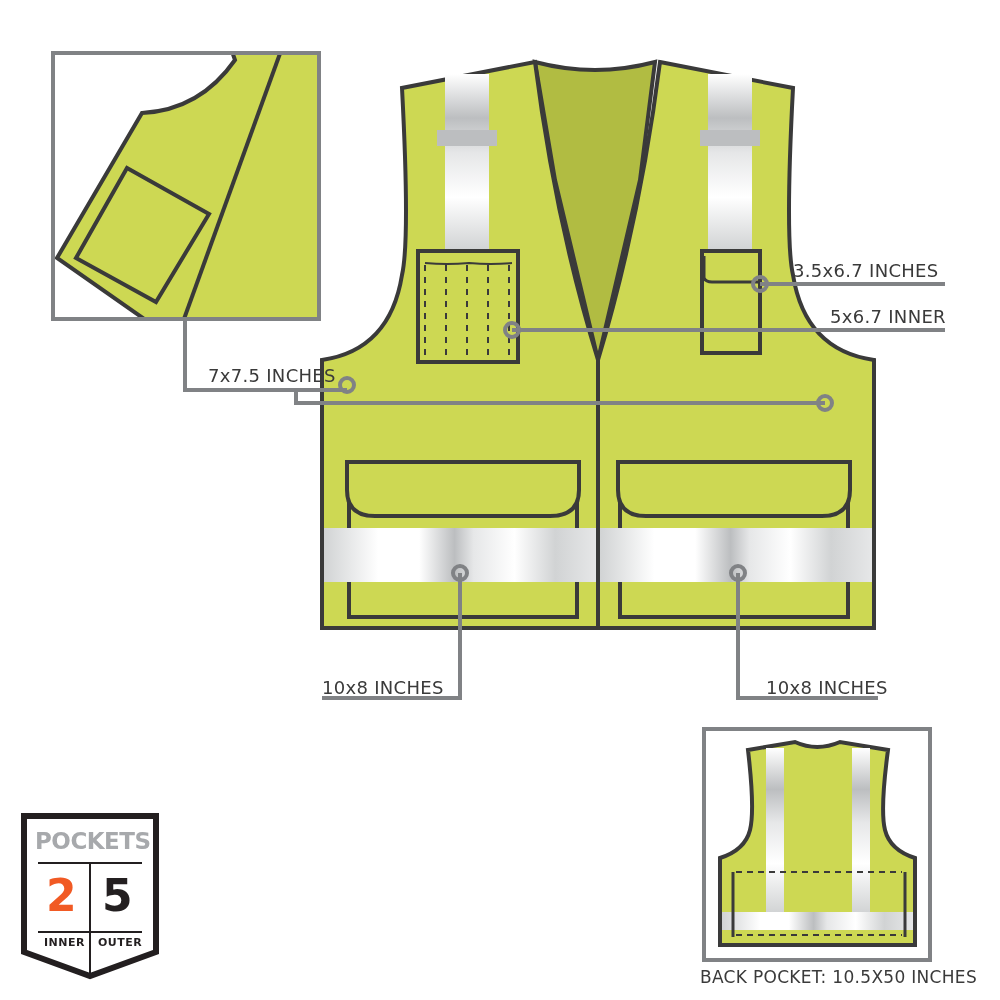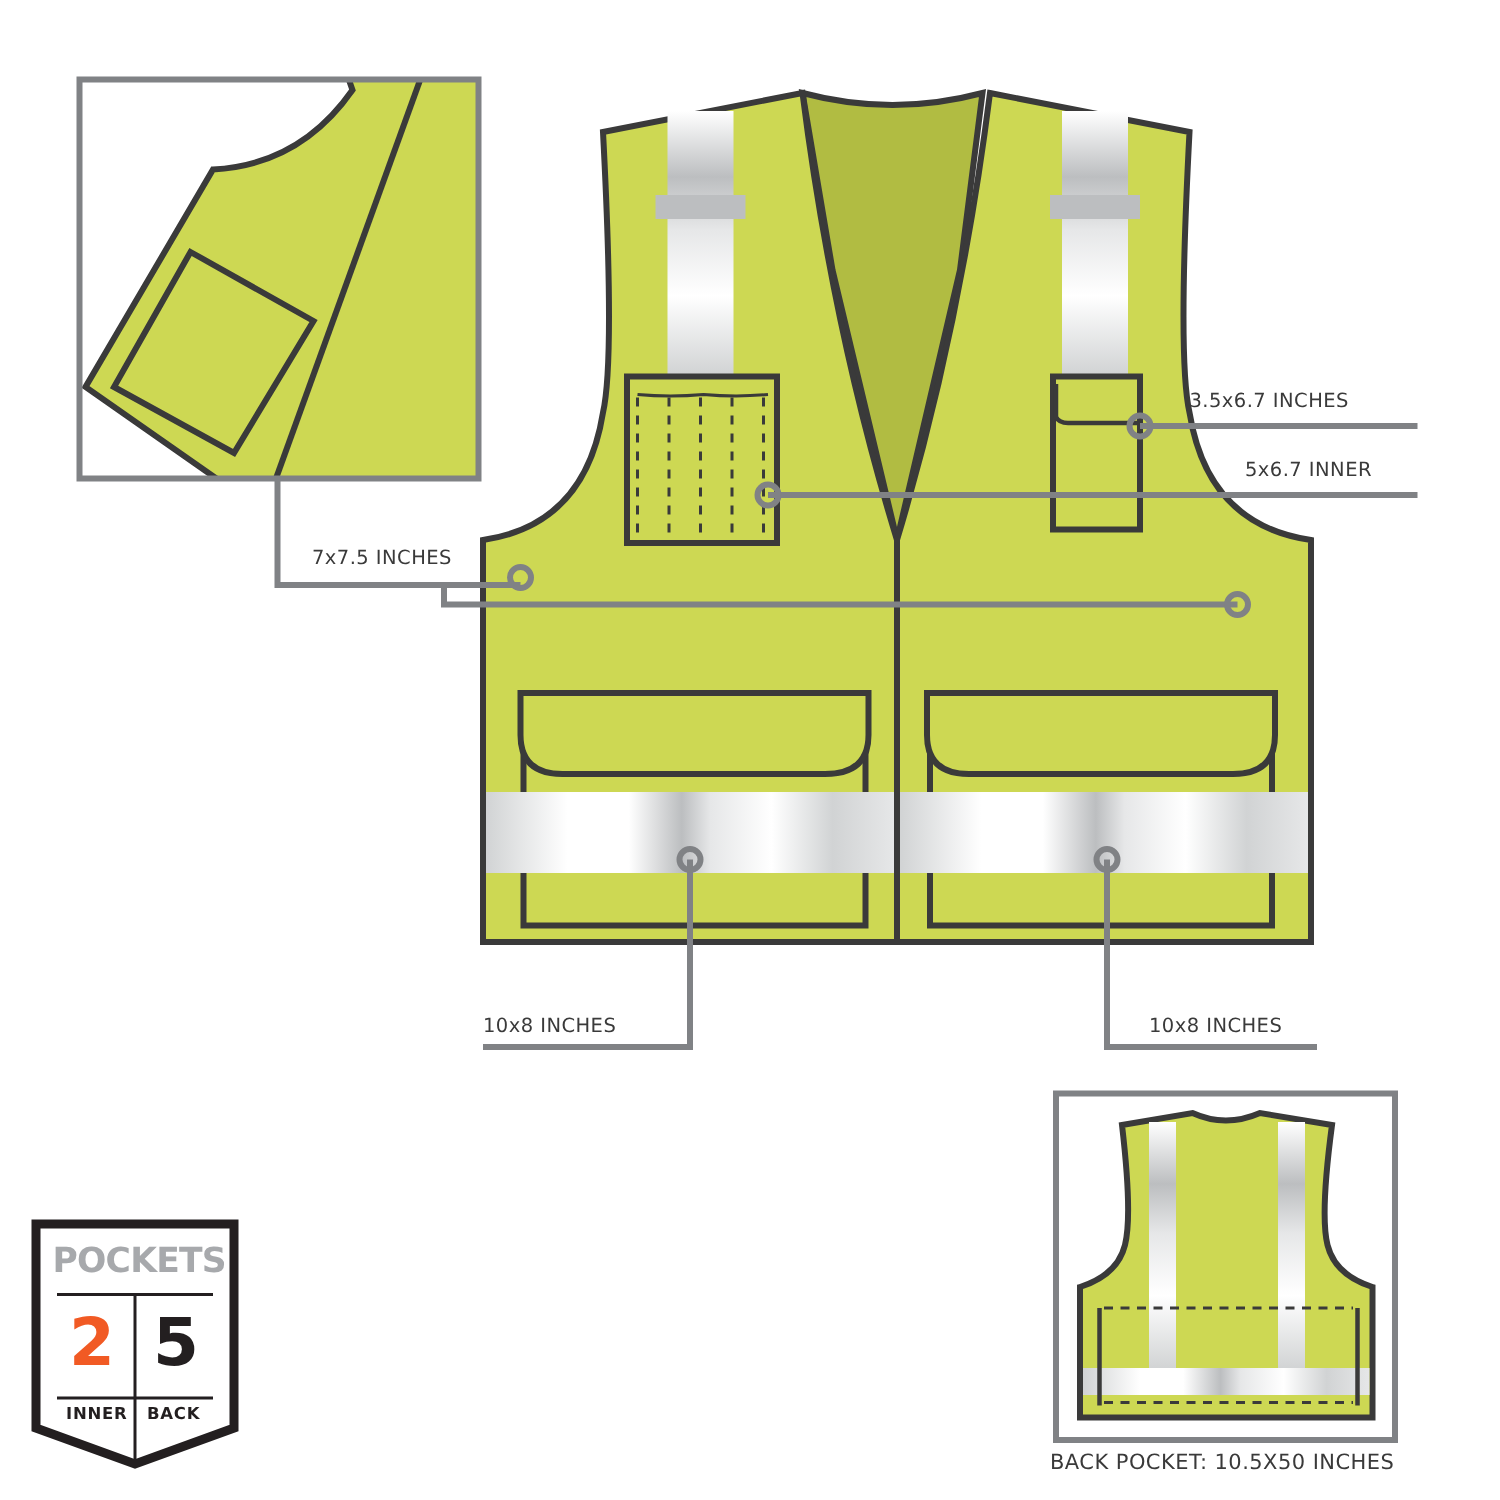--- a/index.html
+++ b/index.html
@@ -1,18 +1,18 @@
 <!DOCTYPE html>
 <html><head>
 <meta charset="utf-8">
 <style>
   html, body { margin:0; padding:0; background:#ffffff; }
   body { width:1000px; height:1000px; position:relative; overflow:hidden; font-family:"Liberation Sans", sans-serif; }
   svg { position:absolute; left:0; top:0; }
-  .lbl { position:absolute; font-family:"DejaVu Sans", sans-serif; font-size:13px; color:#3a3a3a; letter-spacing:0.3px; white-space:nowrap; }
+  .lbl { position:absolute; font-family:"DejaVu Sans", sans-serif; font-size:18px; color:#3a3a3a; letter-spacing:0.3px; white-space:nowrap; }
   .badge-title { position:absolute; font-family:"DejaVu Sans", sans-serif; font-weight:bold; color:#a7a9ac; font-size:23px; letter-spacing:-0.5px; }
   .badge-num { position:absolute; font-family:"DejaVu Sans", sans-serif; font-weight:bold; font-size:44px; line-height:44px; }
   .badge-sub { position:absolute; font-family:"DejaVu Sans", sans-serif; font-weight:bold; font-size:11px; color:#231f20; letter-spacing:0.5px; }
 </style>
 </head>
 <body>
 
 <svg width="1000" height="1000" viewBox="0 0 1000 1000">
   <defs>
     <linearGradient id="strapV" x1="0" y1="0" x2="0" y2="1">
@@ -120,19 +120,19 @@
     <line x1="38" y1="932" x2="142" y2="932" stroke="#231f20" stroke-width="2"></line>
     <line x1="90" y1="863" x2="90" y2="973" stroke="#231f20" stroke-width="2"></line>
   </g>
 </svg>
 
 <div class="lbl" style="left:793px; top:260px;">3.5x6.7 INCHES</div>
 <div class="lbl" style="left:830px; top:306px;">5x6.7 INNER</div>
 <div class="lbl" style="left:208px; top:365px;">7x7.5 INCHES</div>
 <div class="lbl" style="left:322px; top:677px;">10x8 INCHES</div>
 <div class="lbl" style="left:766px; top:677px;">10x8 INCHES</div>
-<div class="lbl" style="left:700px; top:967px; font-size:14px;">BACK POCKET: 10.5X50 INCHES</div>
+<div class="lbl" style="left:700px; top:967px; font-size:17px;">BACK POCKET: 10.5X50 INCHES</div>
 
 <div class="badge-title" style="left:35px; top:828px;">POCKETS</div>
 <div class="badge-num" style="left:46px; top:874px; color:#f15a24;">2</div>
 <div class="badge-num" style="left:102px; top:874px; color:#231f20;">5</div>
 <div class="badge-sub" style="left:44px; top:936px;text-align:right;">INNER</div>
-<div class="badge-sub" style="left:98px; top:936px;">BACK</div>
+<div class="badge-sub" style="left:98px; top:936px;">OUTER</div>
 
 </body></html>

